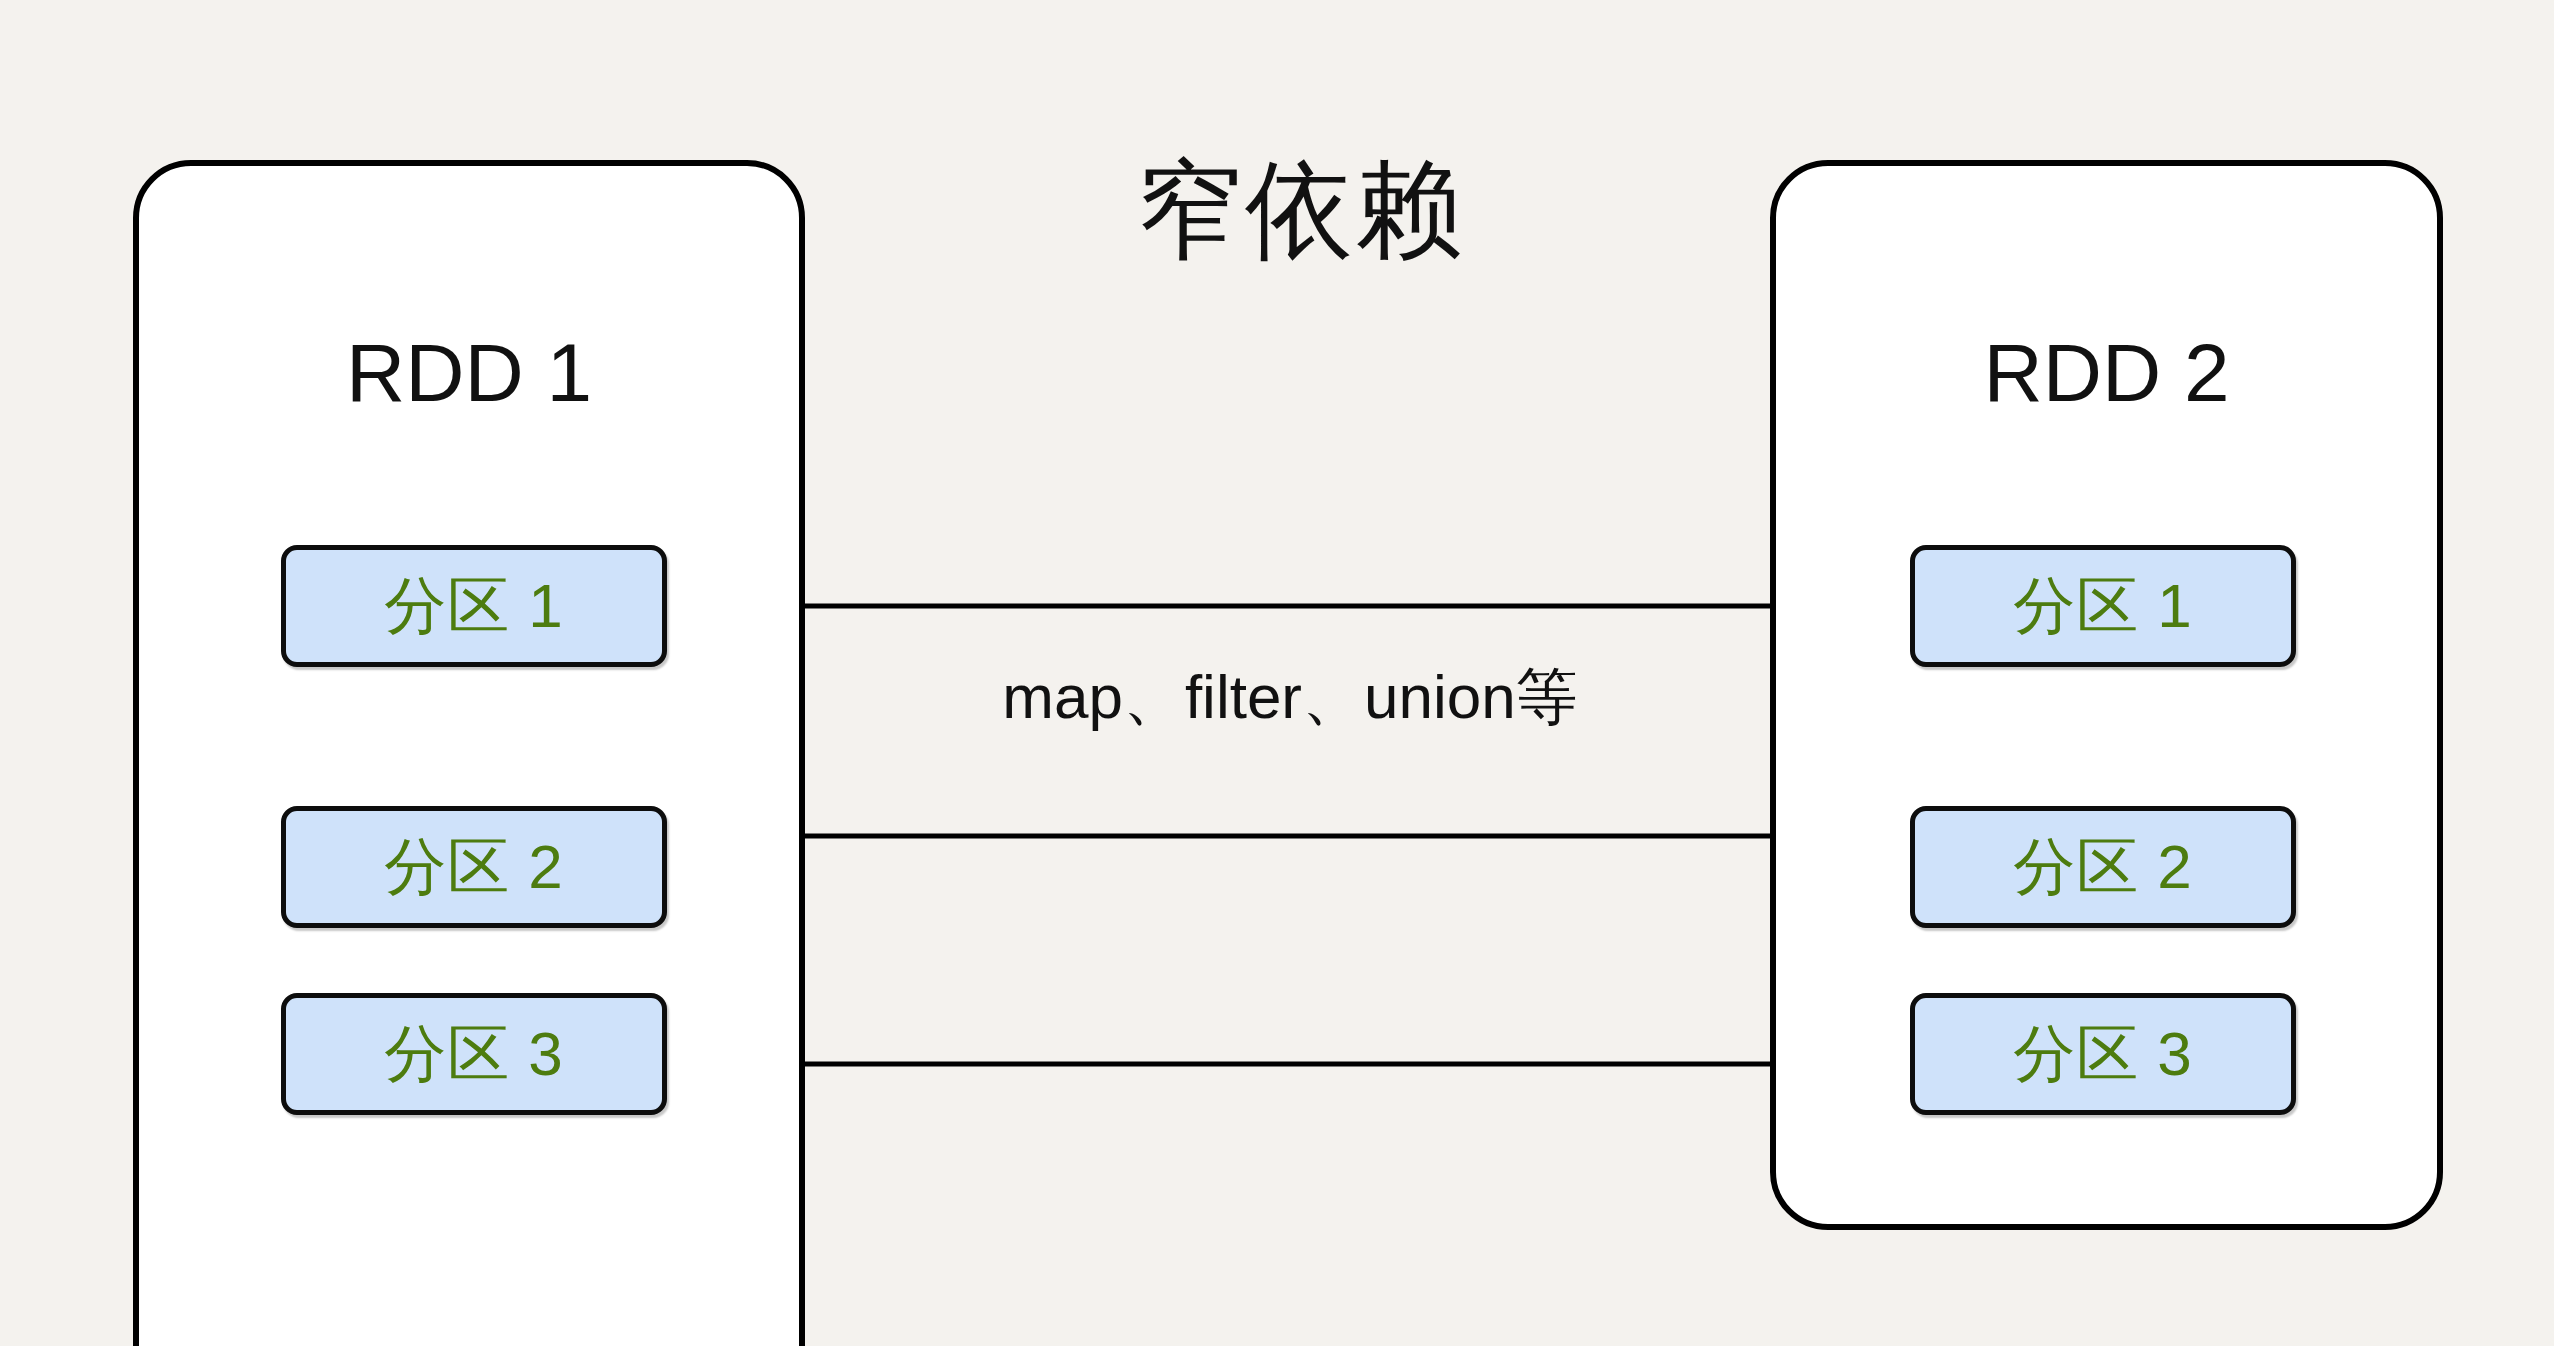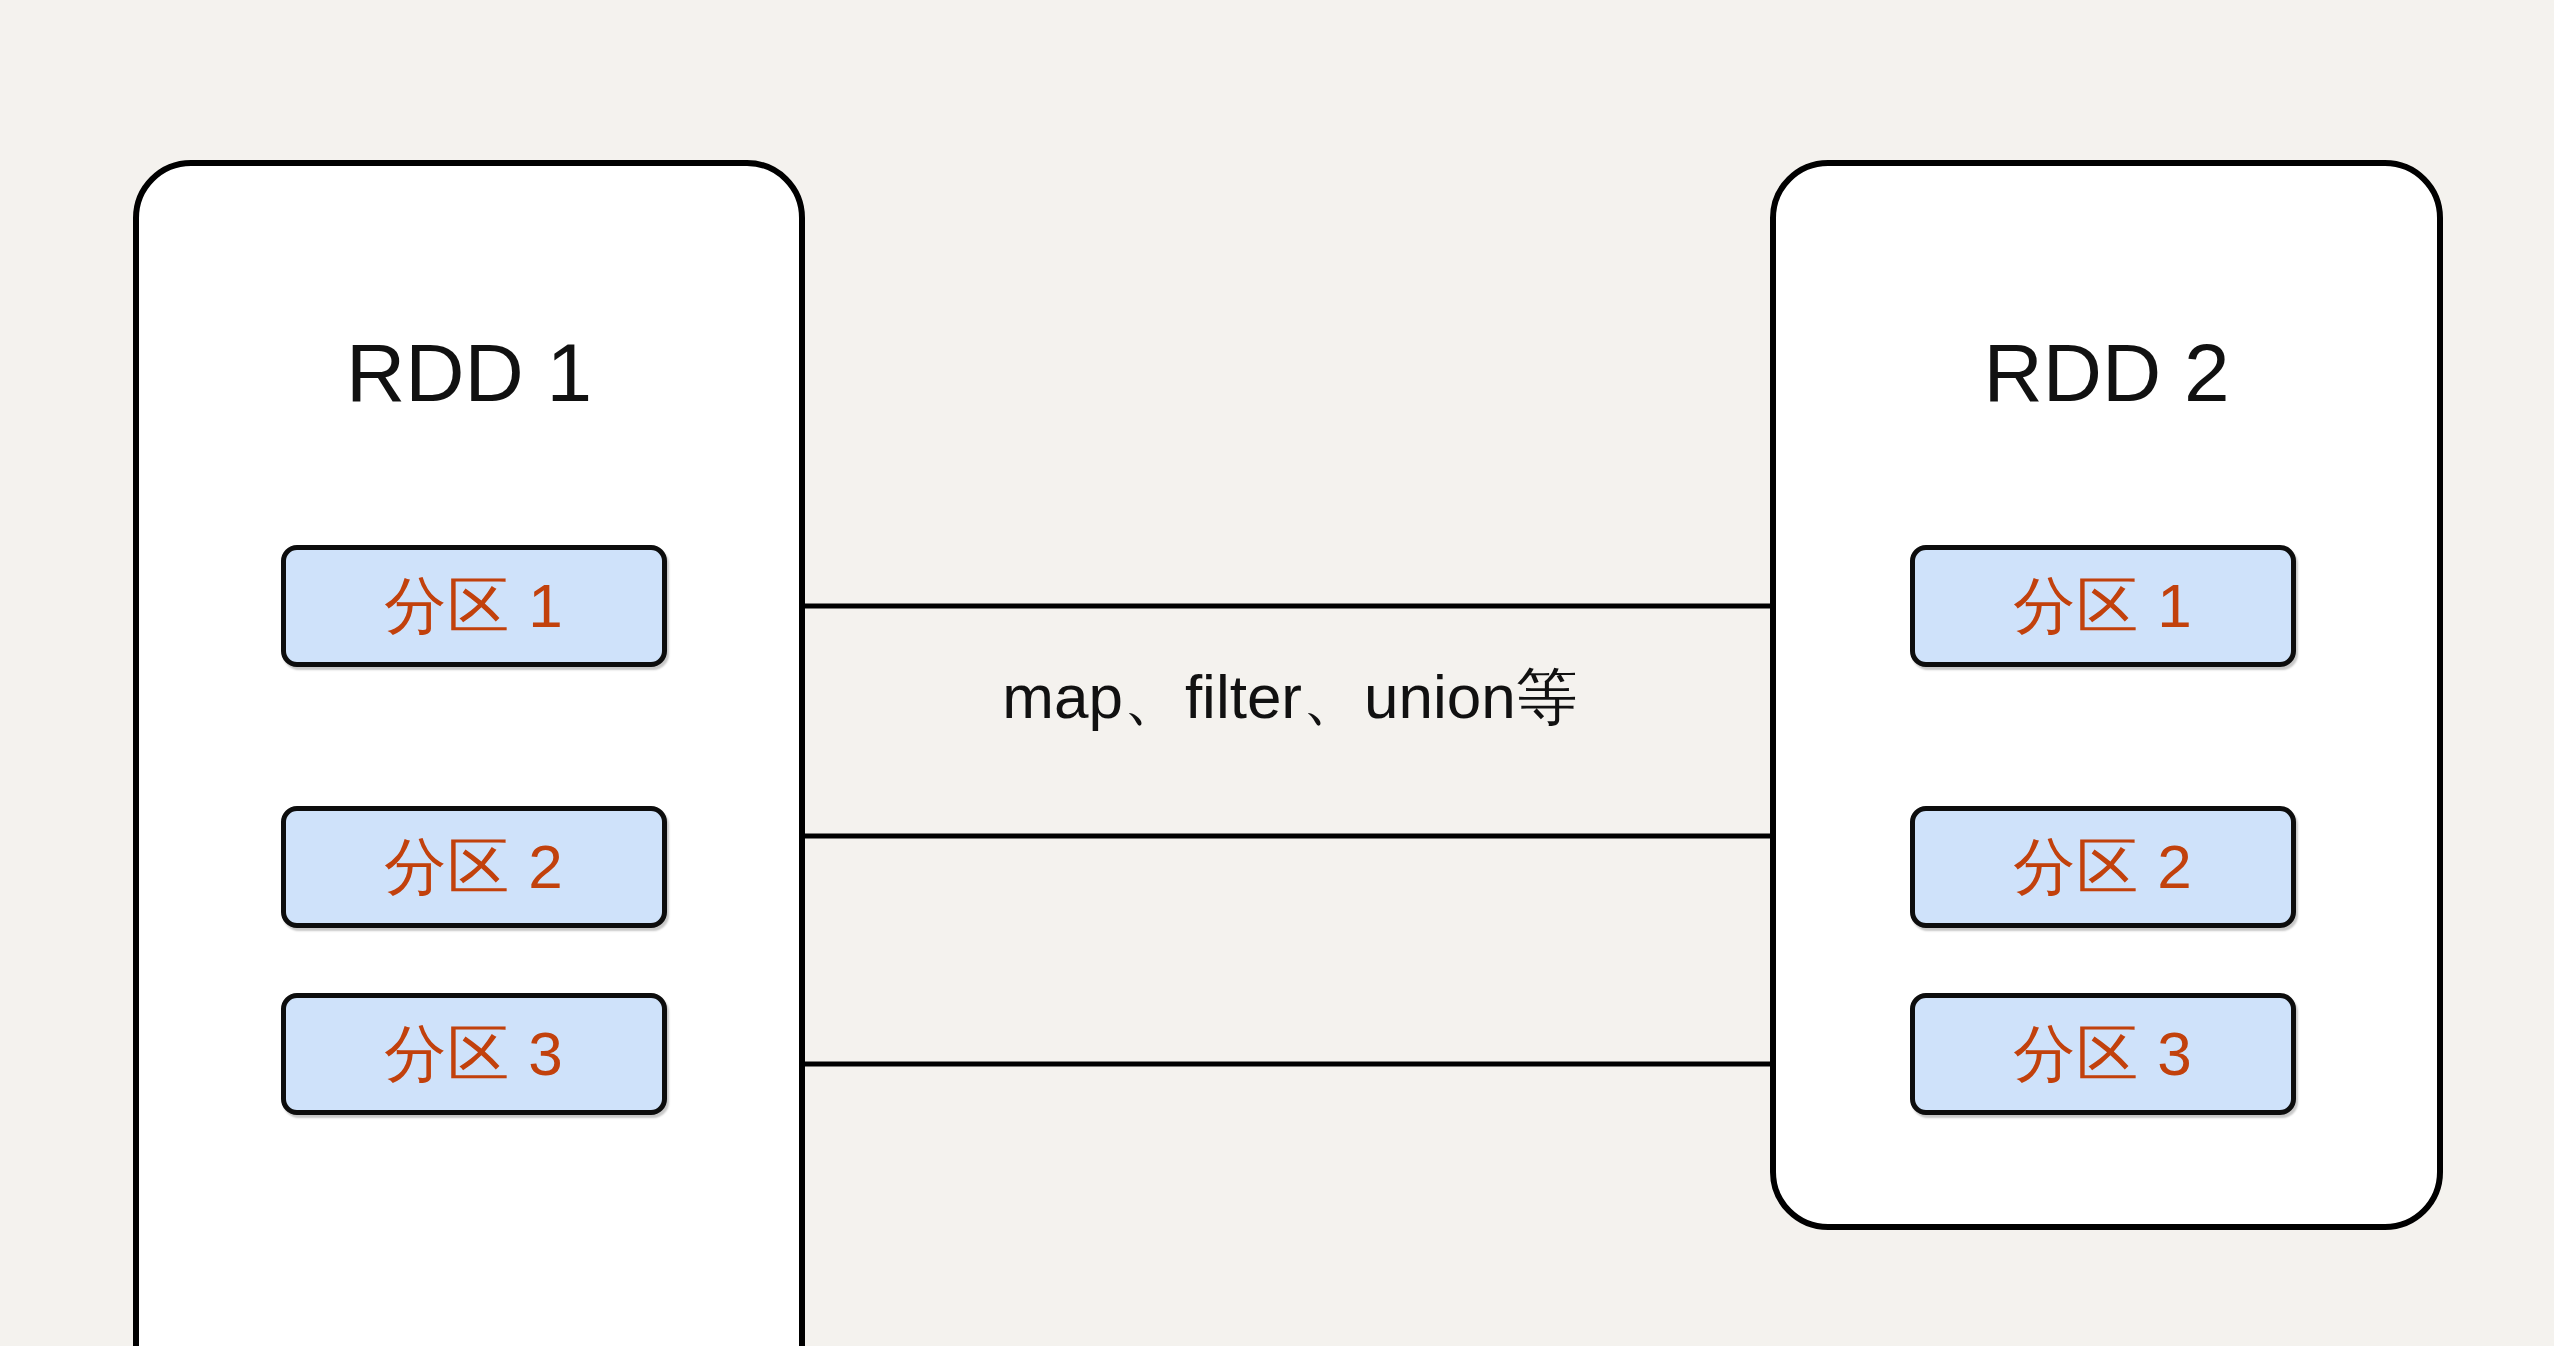--- a/index.html
+++ b/index.html
@@ -72,21 +72,21 @@
     position: absolute;
     height: 122px;
     background: #cfe2fa;
     border: 5px solid #0d0d0d;
     border-radius: 16px;
     box-sizing: border-box;
     display: flex;
     align-items: center;
     justify-content: center;
     font-size: 62px;
-    color: #c2410c;
+    color: #4d7c0f;
     letter-spacing: 1px;
     white-space: nowrap;
     box-shadow: 2px 3px 2px rgba(0,0,0,0.22);
   }
   .partition-left  { left: 281px; width: 386px; }
   .partition-right { left: 1910px; width: 386px; }
   .row-1 { top: 545px; }
   .row-2 { top: 806px; }
   .row-3 { top: 993px; }
 
@@ -116,20 +116,21 @@
       <line x1="668" y1="606" x2="1898" y2="606" stroke="#000000" stroke-width="5" marker-end="url(#arrowhead)"></line>
     </g>
     <g>
       <line x1="668" y1="836" x2="1898" y2="836" stroke="#000000" stroke-width="5" marker-end="url(#arrowhead)"></line>
     </g>
     <g>
       <line x1="668" y1="1064" x2="1898" y2="1064" stroke="#000000" stroke-width="5" marker-end="url(#arrowhead)"></line>
     </g>
   </svg>
 
+  <div class="diagram-title">窄依赖</div>
 
   <div style="position:absolute;left:860px;top:655px;width:860px;text-align:center;font-size:62px;color:#111111;white-space:nowrap;">map、filter、union等</div>
 
   <div class="rdd-container" id="rdd-left">
     <div class="rdd-title">RDD 1</div>
   </div>
 
   <div class="rdd-container" id="rdd-right">
     <div class="rdd-title">RDD 2</div>
   </div>

